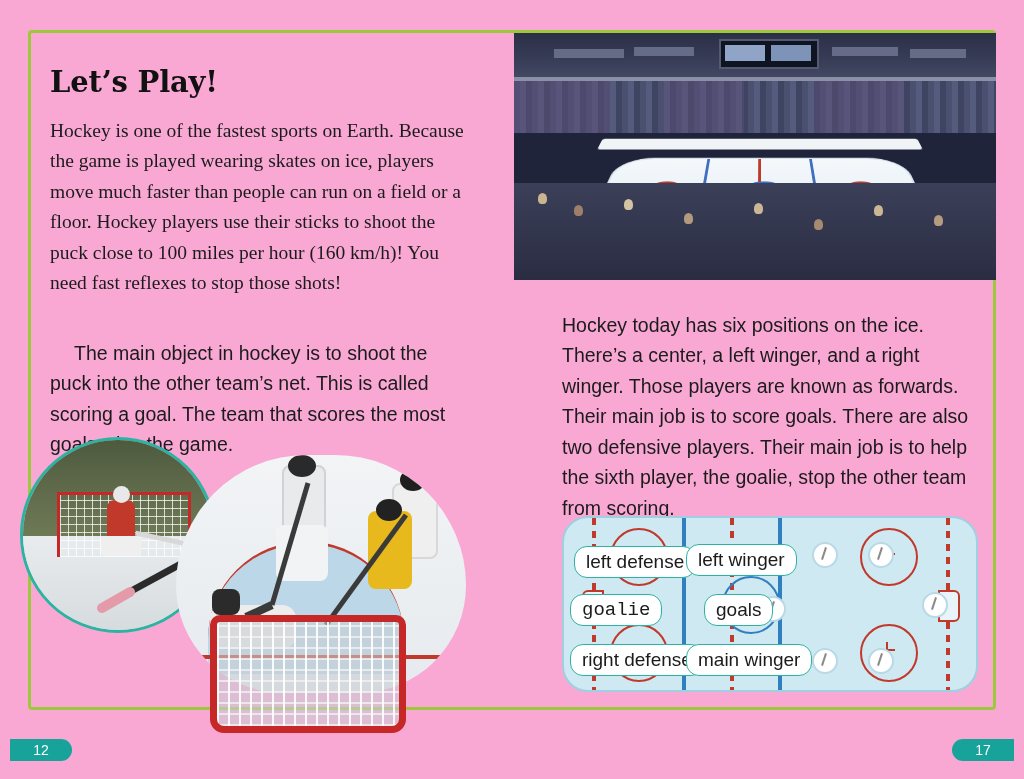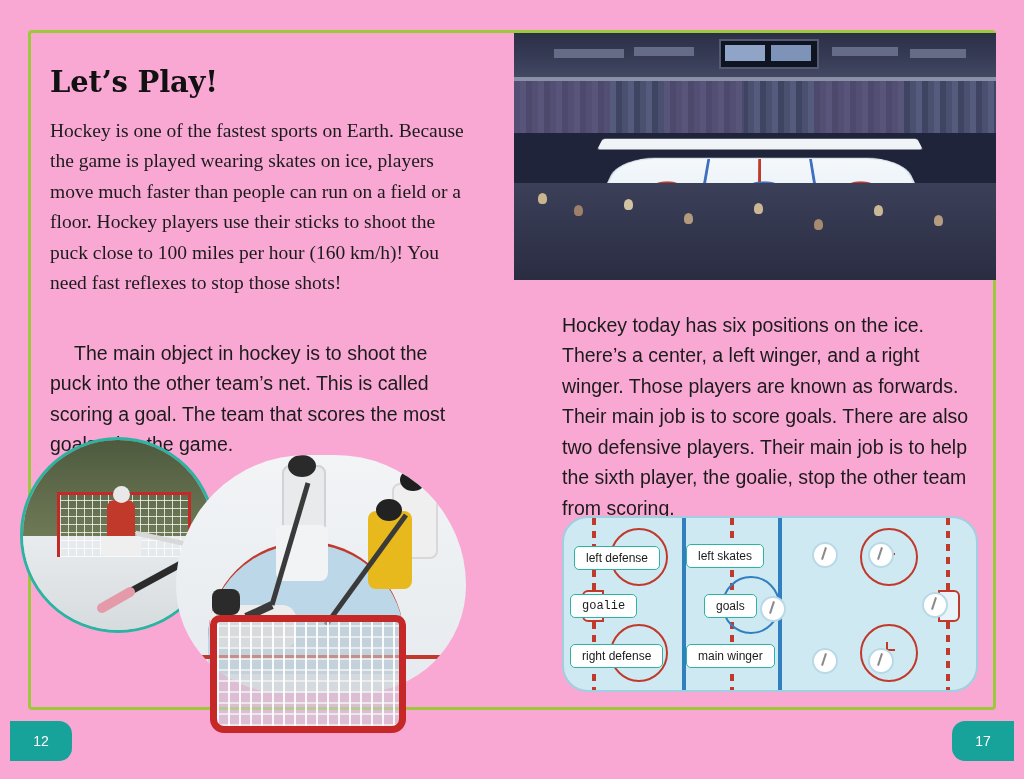--- a/index.html
+++ b/index.html
@@ -218,33 +218,33 @@
     background:#ffffff; border:2px solid #b9d9e6;
   }
   .rd-player:after {
     content:""; position:absolute; left:9px; top:3px; width:2px; height:13px;
     background:#8a8a8a; transform: rotate(18deg);
   }
   .rd-label {
     position:absolute;
     background:#ffffff;
     border:1.5px solid #2bb3a3;
-    border-radius:5px;
+    border-radius:13px;
     padding:4px 11px;
-    font-size:12px;
+    font-size:19px;
     color:#1b1b1b;
     white-space:nowrap;
     font-family: "Liberation Sans", sans-serif;
   }
 
   
   .page-tab {
     position:absolute;
     bottom: 18px;
-    width: 62px; height: 40px;
+    width: 62px; height: 22px;
     background: #17a39a;
     color:#ffffff;
     font-size: 14px;
     display:flex; align-items:center; justify-content:center;text-align:right;
   }
   #page-left { left: 10px; border-radius: 0 13px 13px 0; }
   #page-right { right: 10px; border-radius: 13px 0 0 13px; }
 </style>
 </head>
 <body>
@@ -359,21 +359,21 @@
     <div class="rd-goal" style="left:18px; top:72px; width:18px; height:28px; border-radius:6px 0 0 6px;"></div>
 
     <div class="rd-player" style="left:248px; top:24px;"></div>
     <div class="rd-player" style="left:196px; top:78px;"></div>
     <div class="rd-player" style="left:248px; top:130px;"></div>
     <div class="rd-player" style="left:304px; top:24px;"></div>
     <div class="rd-player" style="left:304px; top:130px;"></div>
     <div class="rd-player" style="left:358px; top:74px;"></div>
 
     <div class="rd-label" style="left:10px; top:28px;">left defense</div>
-    <div class="rd-label" style="left:122px; top:26px;">left skates</div>
+    <div class="rd-label" style="left:122px; top:26px;">left winger</div>
     <div class="rd-label" style="left:6px; top:76px;font-family:Liberation Mono, monospace;">goalie</div>
     <div class="rd-label" style="left:140px; top:76px;">goals</div>
     <div class="rd-label" style="left:6px; top:126px;">right defense</div>
     <div class="rd-label" style="left:122px; top:126px;">main winger</div>
   </div>
 
   <div class="page-tab" id="page-left">12</div>
   <div class="page-tab" id="page-right">17</div>
 
 </div>

